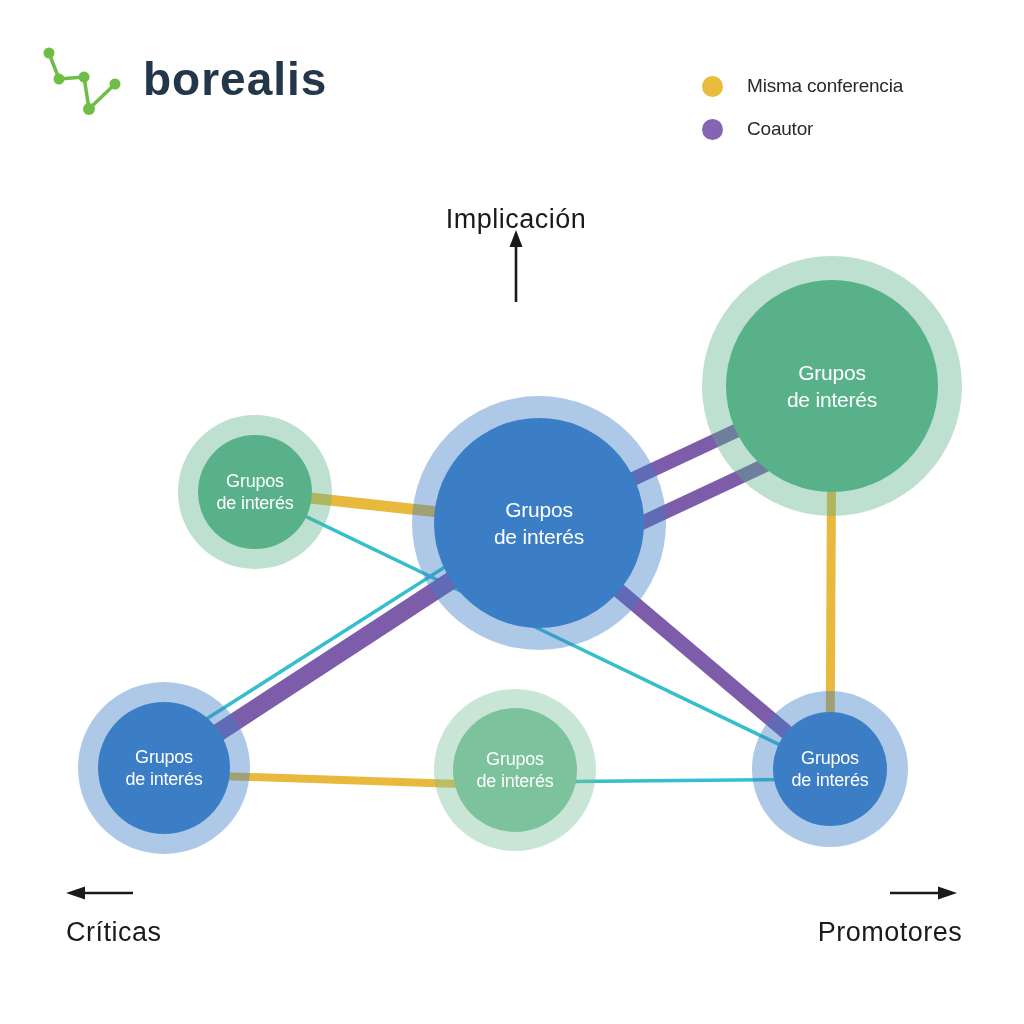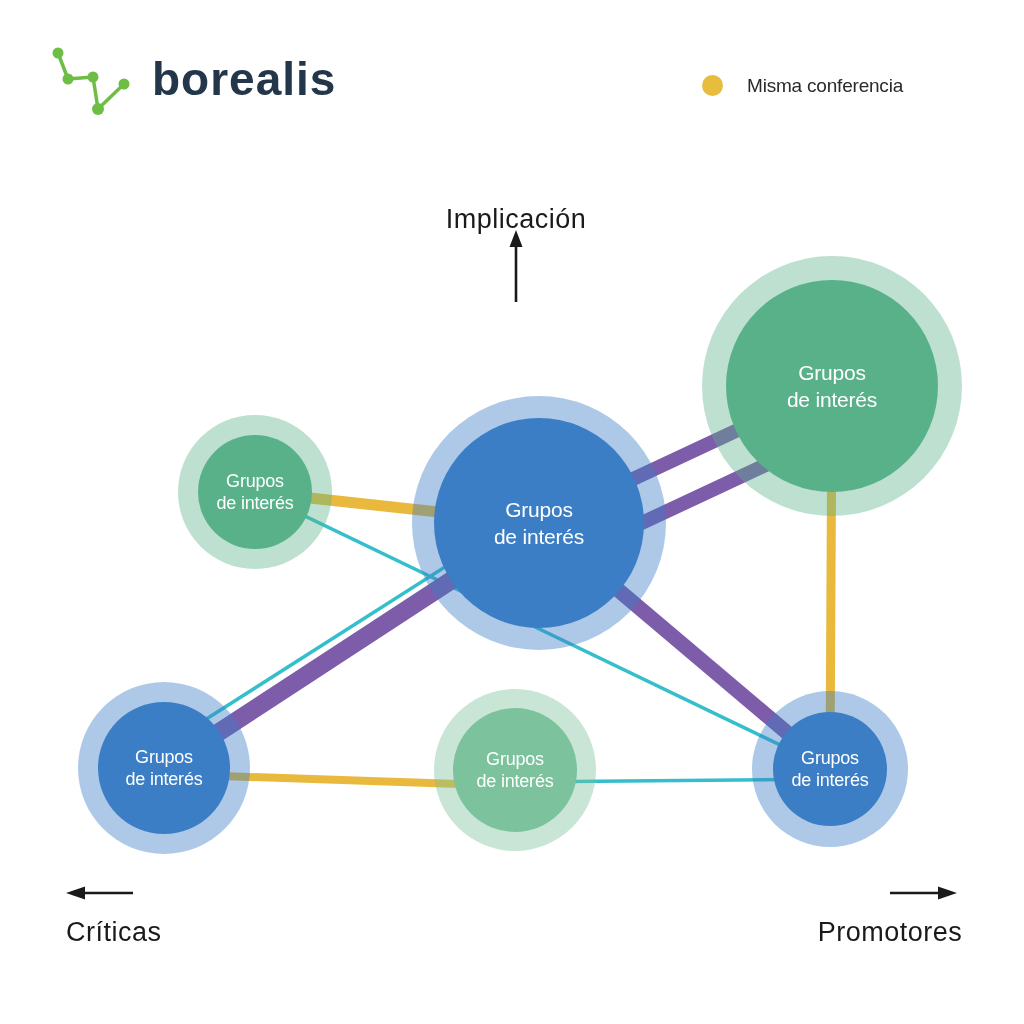--- a/index.html
+++ b/index.html
@@ -1,29 +1,29 @@
 <!DOCTYPE html>
 <html><head>
 <meta charset="utf-8">
 <style>
   html,body{margin:0;padding:0;}
   body{
     width:1024px;height:1024px;position:relative;background:#ffffff;
     font-family:"Liberation Sans", sans-serif;overflow:hidden;
   }
   
-  .header{position:absolute;left:9px;top:0;width:876px;height:130px;text-decoration:underline;}
+  .header{position:absolute;left:0;top:0;width:876px;height:130px;text-decoration:underline;}
   .logo-mark{position:absolute;left:32px;top:36px;}
   .brand-name{
     position:absolute;left:143px;top:56px;
     font-size:46px;font-weight:600;letter-spacing:1px;line-height:1;
   }
   
   .legend{position:absolute;left:702px;top:75px;}
-  .legend-item{display:flex;align-items:flex-start;height:22px;margin-bottom:21px;cursor:pointer;}
+  .legend-item{display:flex;align-items:center;height:22px;margin-bottom:21px;cursor:pointer;}
   .legend-dot{width:21px;height:21px;border-radius:50%;margin-right:24px;flex:0 0 auto;}
   .legend-label{font-size:19px;font-weight:500;letter-spacing:-0.2px;color:#2a2a2a;white-space:nowrap;}
   
   .network-svg{position:absolute;left:0;top:0;}
   .axis-text{
     font-family:"Liberation Sans", sans-serif;
     font-size:27px;fill:currentColor;letter-spacing:0.5px;
   }
   .axis-arrow line{stroke:currentColor;stroke-width:2.6;}
   .axis-arrow polygon{fill:currentColor;}
@@ -104,13 +104,17 @@
     </g>
   </svg>
   <span class="brand-name" style="color: rgb(35, 54, 74);">borealis</span>
 </div>
 
 <div class="legend">
   <div class="legend-item">
     <span class="legend-dot" style="background: rgb(232, 188, 60);"></span>
     <span class="legend-label">Misma conferencia</span>
   </div>
+  <div class="legend-item">
+    <span class="legend-dot" style="background: rgb(133, 101, 179);"></span>
+    <span class="legend-label">Coautor</span>
+  </div>
 </div>
 
 </body></html>

